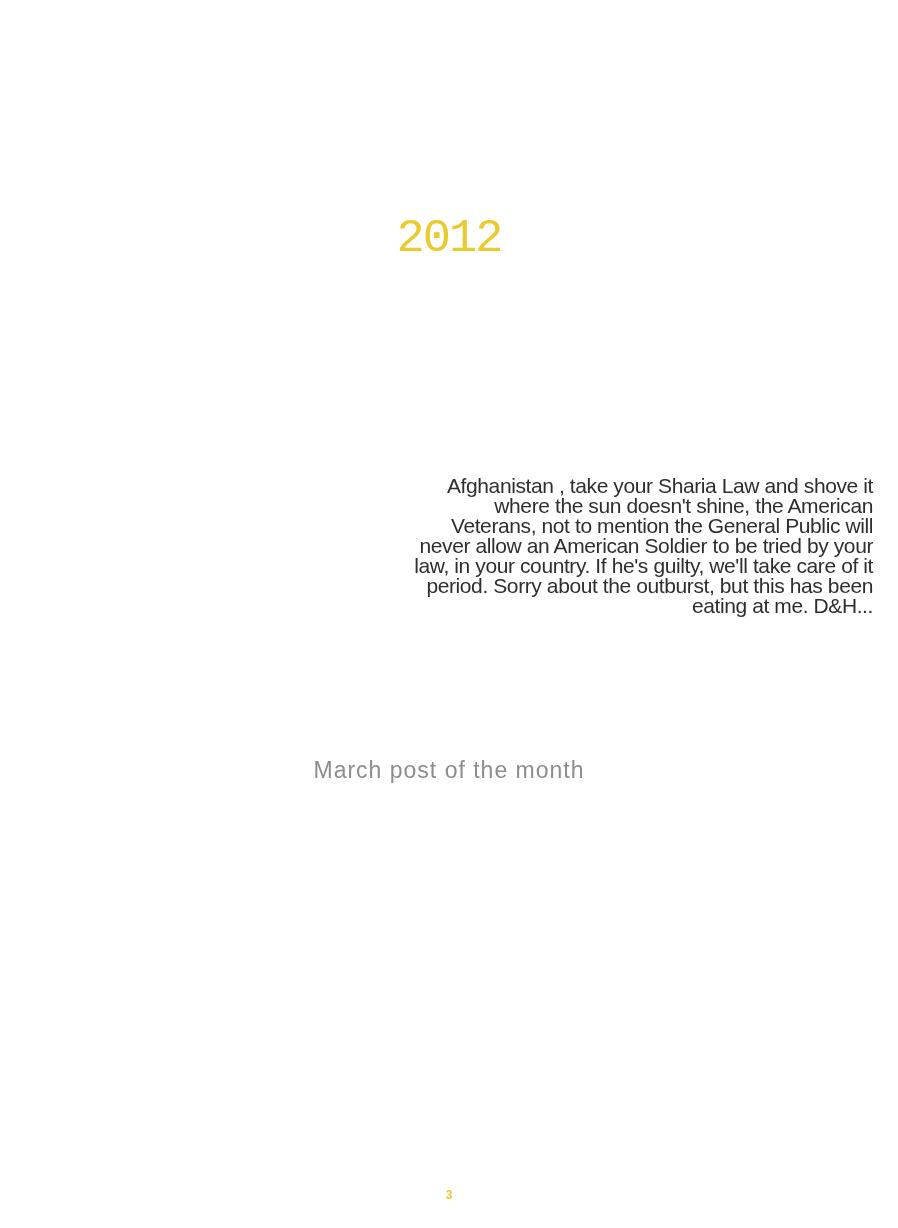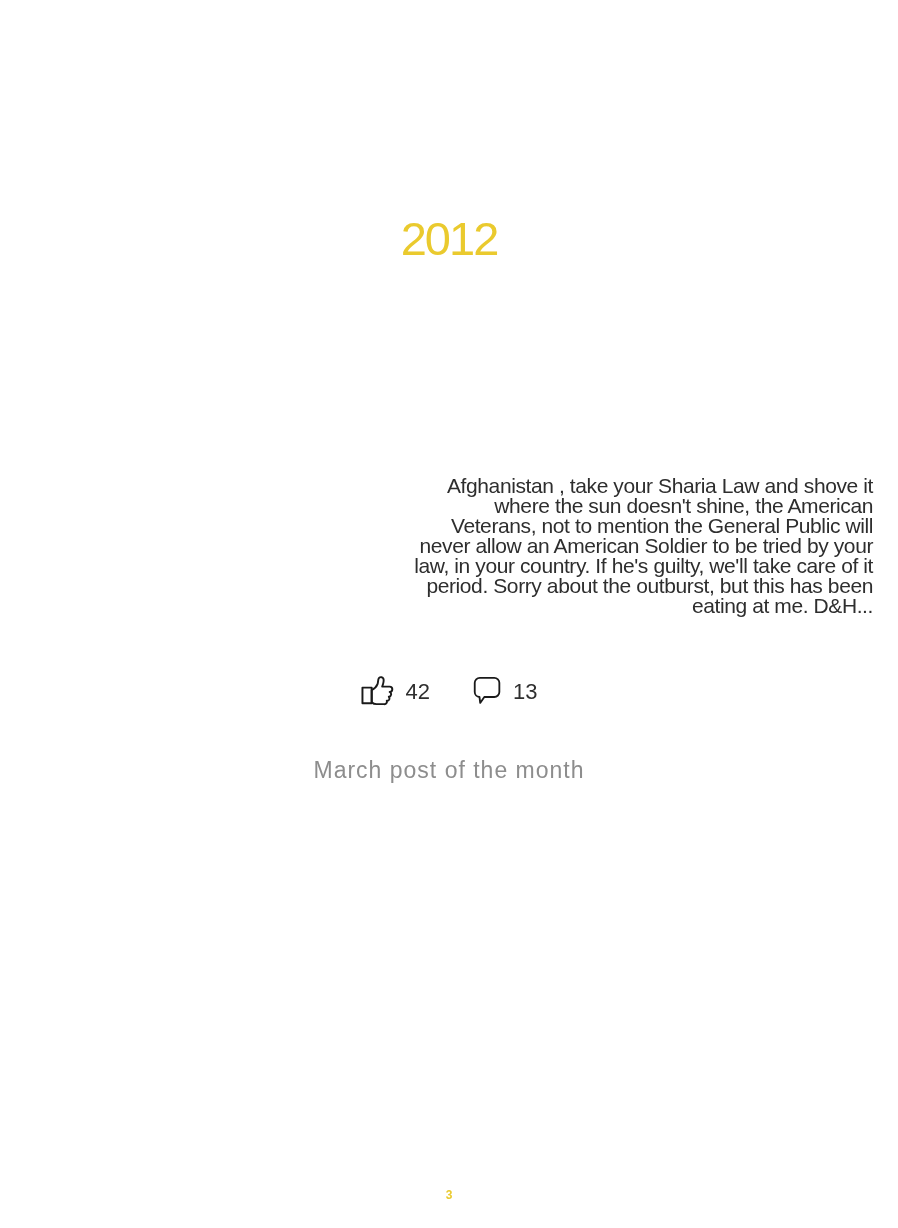--- a/index.html
+++ b/index.html
@@ -32,21 +32,21 @@
     line-height: 1;
     letter-spacing: -1px;
     color: var(--accent, #EACA2E);
   }
   .year {
     position: absolute;
     top: 215px;
     left: 0;
     right: 0;
     text-align: center;
-    font-family: Liberation Sans, sans-serif;
+    font-family: Liberation Mono, monospace;
     font-weight: 400;
     font-size: 47px;
     line-height: 1;
     letter-spacing: -2px;
     color: var(--accent, #EACA2E);
   }
   .post-text {
     position: absolute;
     top: 472px;
     left: 29px;
@@ -118,65 +118,18 @@
   <div class="year">2012</div>
 
   <p class="post-text">Afghanistan , take your Sharia Law and shove it
 where the sun doesn't shine, the American
 Veterans, not to mention the General Public will
 never allow an American Soldier to be tried by your
 law, in your country. If he's guilty, we'll take care of it
 period. Sorry about the outburst, but this has been
 eating at me. D&amp;H...</p>
 
-  <div class="stats-row">
-    <div class="stat">
-      <span class="icon">
-        <svg width="35" height="35" viewBox="0 0 36 36" aria-hidden="true">
-          <rect x="1.5" y="14" width="9.5" height="16"></rect>
-          <path d="M11,16.5
-                   C 13.5,15.5 16,13 17,10.5
-                   C 17.8,8.5 17.2,5.5 18.6,4
-                   C 20,2.6 22.4,3.2 23.1,5
-                   C 23.9,7.2 22.6,10.8 21.8,13
-                   L 29.5,13
-                   C 31,13 32.2,14.2 32.2,15.7
-                   C 32.2,17.2 31,18.4 29.5,18.4
-                   C 30.6,18.9 31.2,20 31,21.2
-                   C 30.8,22.4 29.8,23.3 28.6,23.4
-                   C 29.3,24.1 29.5,25.2 29.1,26.1
-                   C 28.6,27.1 27.6,27.6 26.5,27.5
-                   C 26.9,28.3 26.8,29.3 26.2,30
-                   C 25.6,30.8 24.6,31.1 23.7,31
-                   L 16,31
-                   C 14,31 12.3,30.3 11,29
-                   Z"></path>
-        </svg>
-      </span>
-      <span class="count">42</span>
-    </div>
-
-    <div class="stat">
-      <span class="icon">
-        <svg width="31" height="33" viewBox="0 0 34 36" aria-hidden="true">
-          <path d="M 8.5,3
-                   L 24.5,3
-                   C 27.5,3 30,5.5 30,8.5
-                   L 30,18.5
-                   C 30,21.5 27.5,24 24.5,24
-                   L 13.5,24
-                   L 9,30.5
-                   L 8.2,24
-                   C 5.3,23.9 3,21.4 3,18.5
-                   L 3,8.5
-                   C 3,5.5 5.5,3 8.5,3
-                   Z"></path>
-        </svg>
-      </span>
-      <span class="count">13</span>
-    </div>
-  </div>
 
   <div class="caption">March post of the month</div>
 
   <div class="page-number">3</div>
 
 </div>
 
 </body></html>

